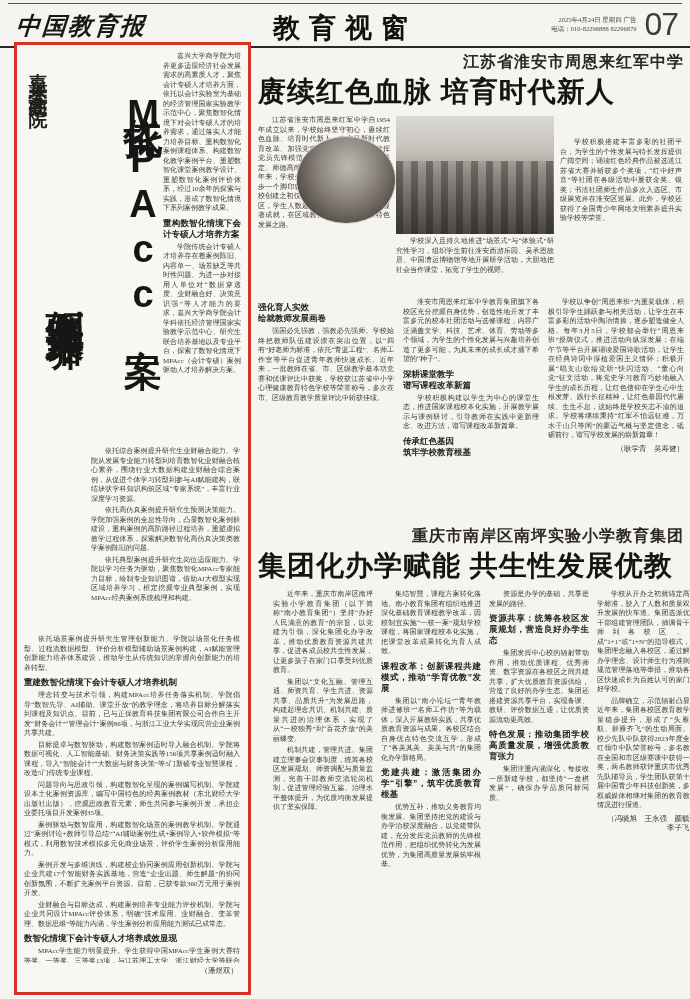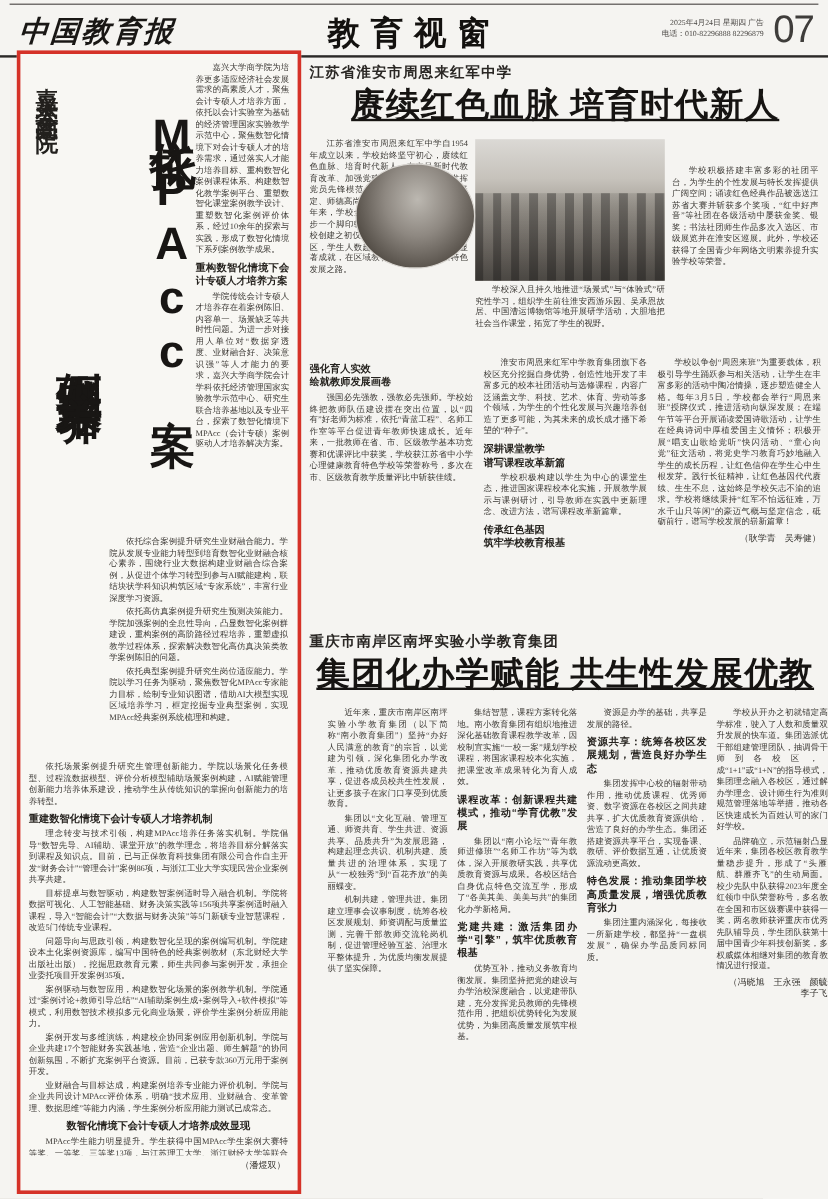--- a/index.html
+++ b/index.html
@@ -15,26 +15,26 @@
             font-size:27px;font-weight:bold;letter-spacing:9px;color:#13110f;}
   .hdr-right{position:absolute;right:12px;top:6px;display:flex;gap:8px;align-items:flex-start;}
   .hdr-meta{text-align:right;font-size:6.5px;line-height:9px;color:#4a4744;margin-top:9px;}
   .page-num{font-size:32px;line-height:36px;font-family:"Liberation Sans",sans-serif;
             color:#3f3d3b;letter-spacing:-1px;}
   
   .bt{font-size:7px;line-height:9.5px;text-align:justify;color:#3b3834;}
   .bt p{margin:0 0 2px 0;text-indent:2em;}
   .subhead{font-weight:bold;font-size:8.5px;line-height:11px;color:#26231f;
            font-family:"Liberation Sans",sans-serif;margin:4px 0 3px 0;white-space:pre-line;}
-  .subhead-center{text-align:center;}
+  .subhead-center{text-align:left;}
   .byline{text-align:right;font-size:7.5px;color:#35322e;margin-top:3px;}
-  .kicker{text-align:left;font-size:12px;font-weight:bold;color:#2a2724;
+  .kicker{text-align:right;font-size:16px;font-weight:bold;color:#2a2724;
           font-family:Liberation Mono, monospace;letter-spacing:1px;}
-  .big-headline{text-align:center;font-size:28px;line-height:32px;font-weight:bold;
-          color:#161412;font-family:"Liberation Sans",sans-serif;letter-spacing:1px;margin-top:3px;text-decoration:underline;}
+  .big-headline{font-size:28px;line-height:32px;font-weight:bold;
+          color:#161412;font-family:"Liberation Sans",sans-serif;letter-spacing:1px;margin-top:3px;}
   
   .red-box{position:absolute;left:14px;top:42px;width:231px;height:947px;
            border:3px solid #d53228;background:#f8f7f3;}
   .v-kicker{position:absolute;left:8px;top:12px;writing-mode:vertical-rl;text-orientation:upright;
            font-size:19px;font-weight:bold;letter-spacing:6px;color:#22201d;
            font-family:"Liberation Sans",sans-serif;}
   .v-head{position:absolute;writing-mode:vertical-rl;text-orientation:upright;
            font-size:38px;font-weight:bold;color:#181614;letter-spacing:3px;
            font-family:"Liberation Sans",sans-serif;}
   .v-head1{left:100px;top:42px;}

